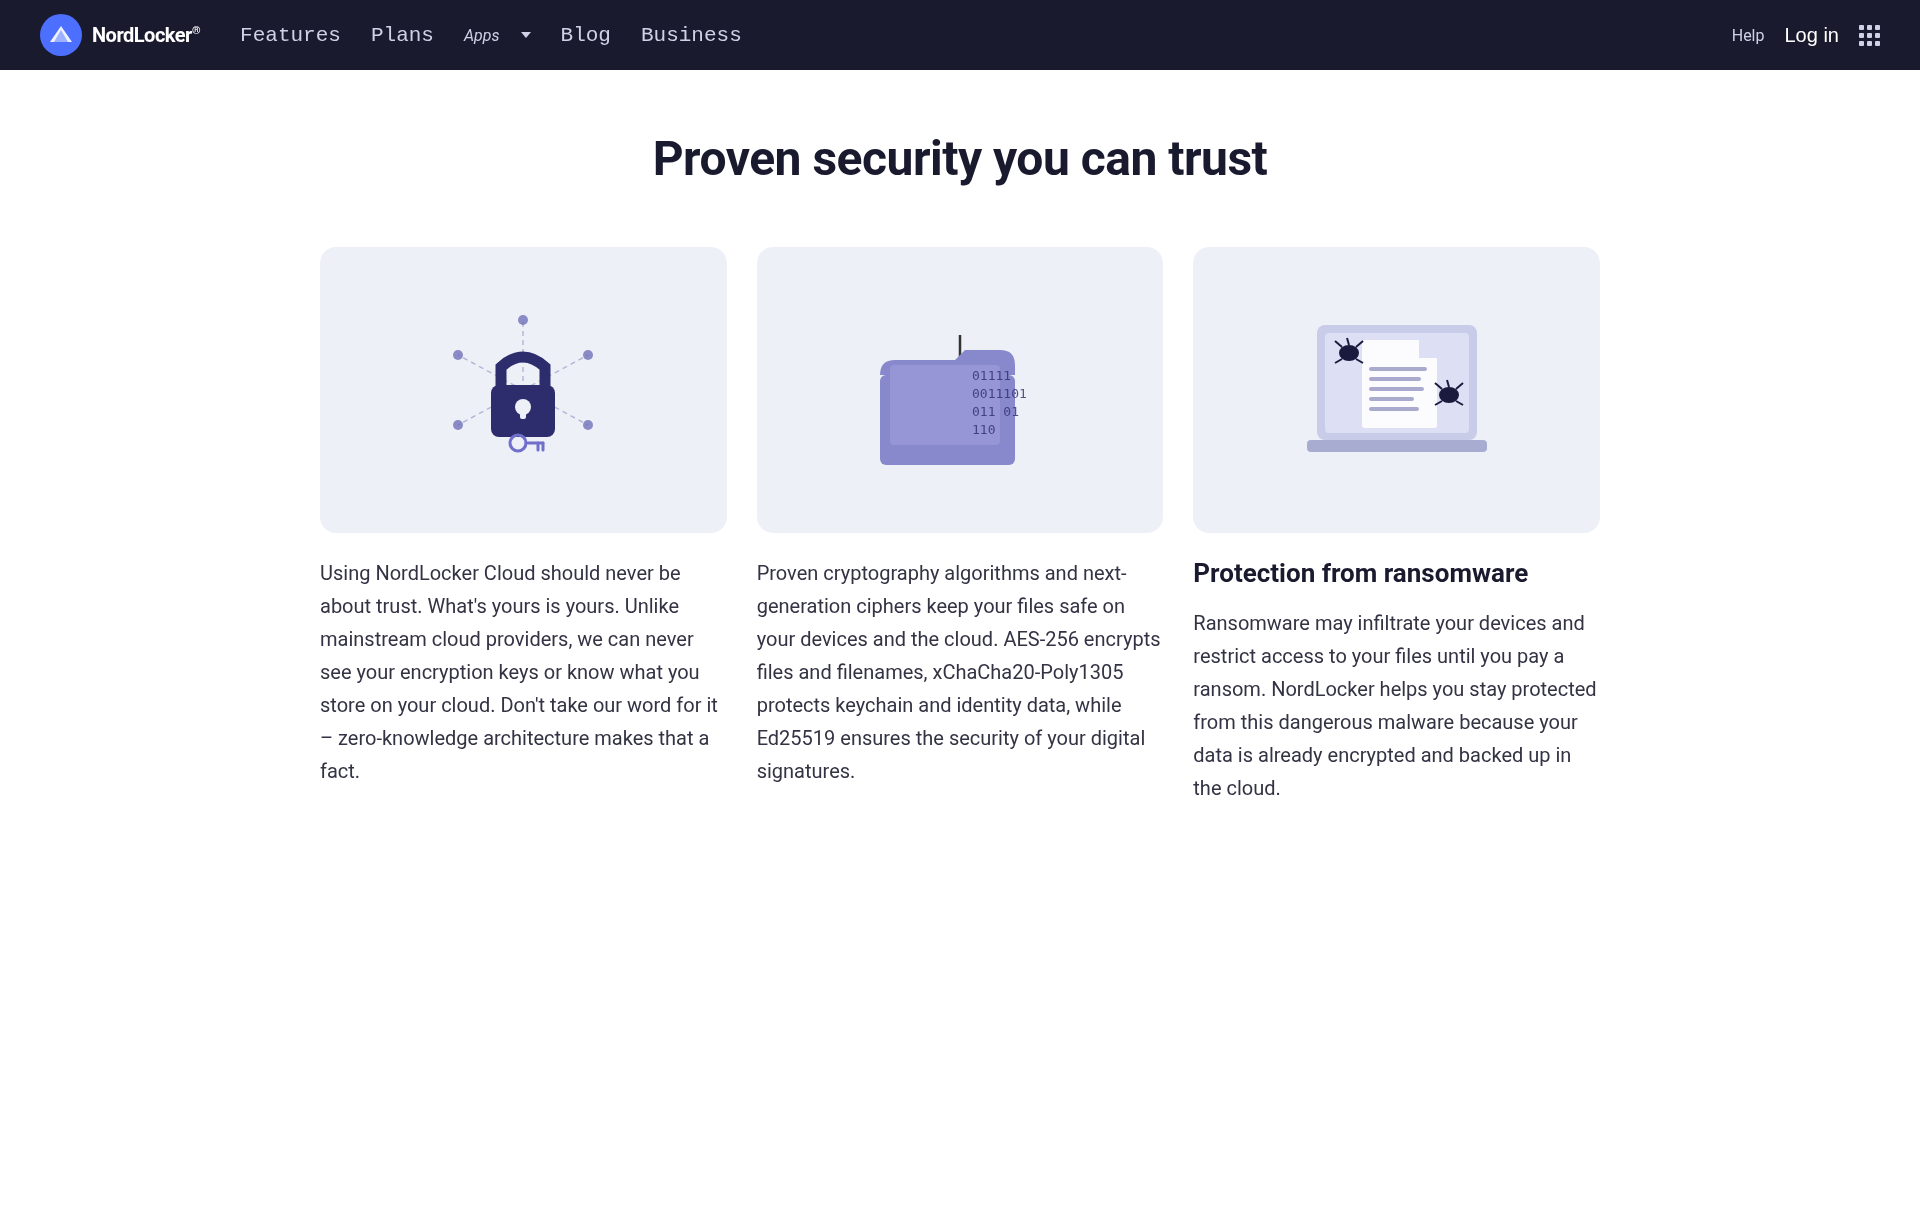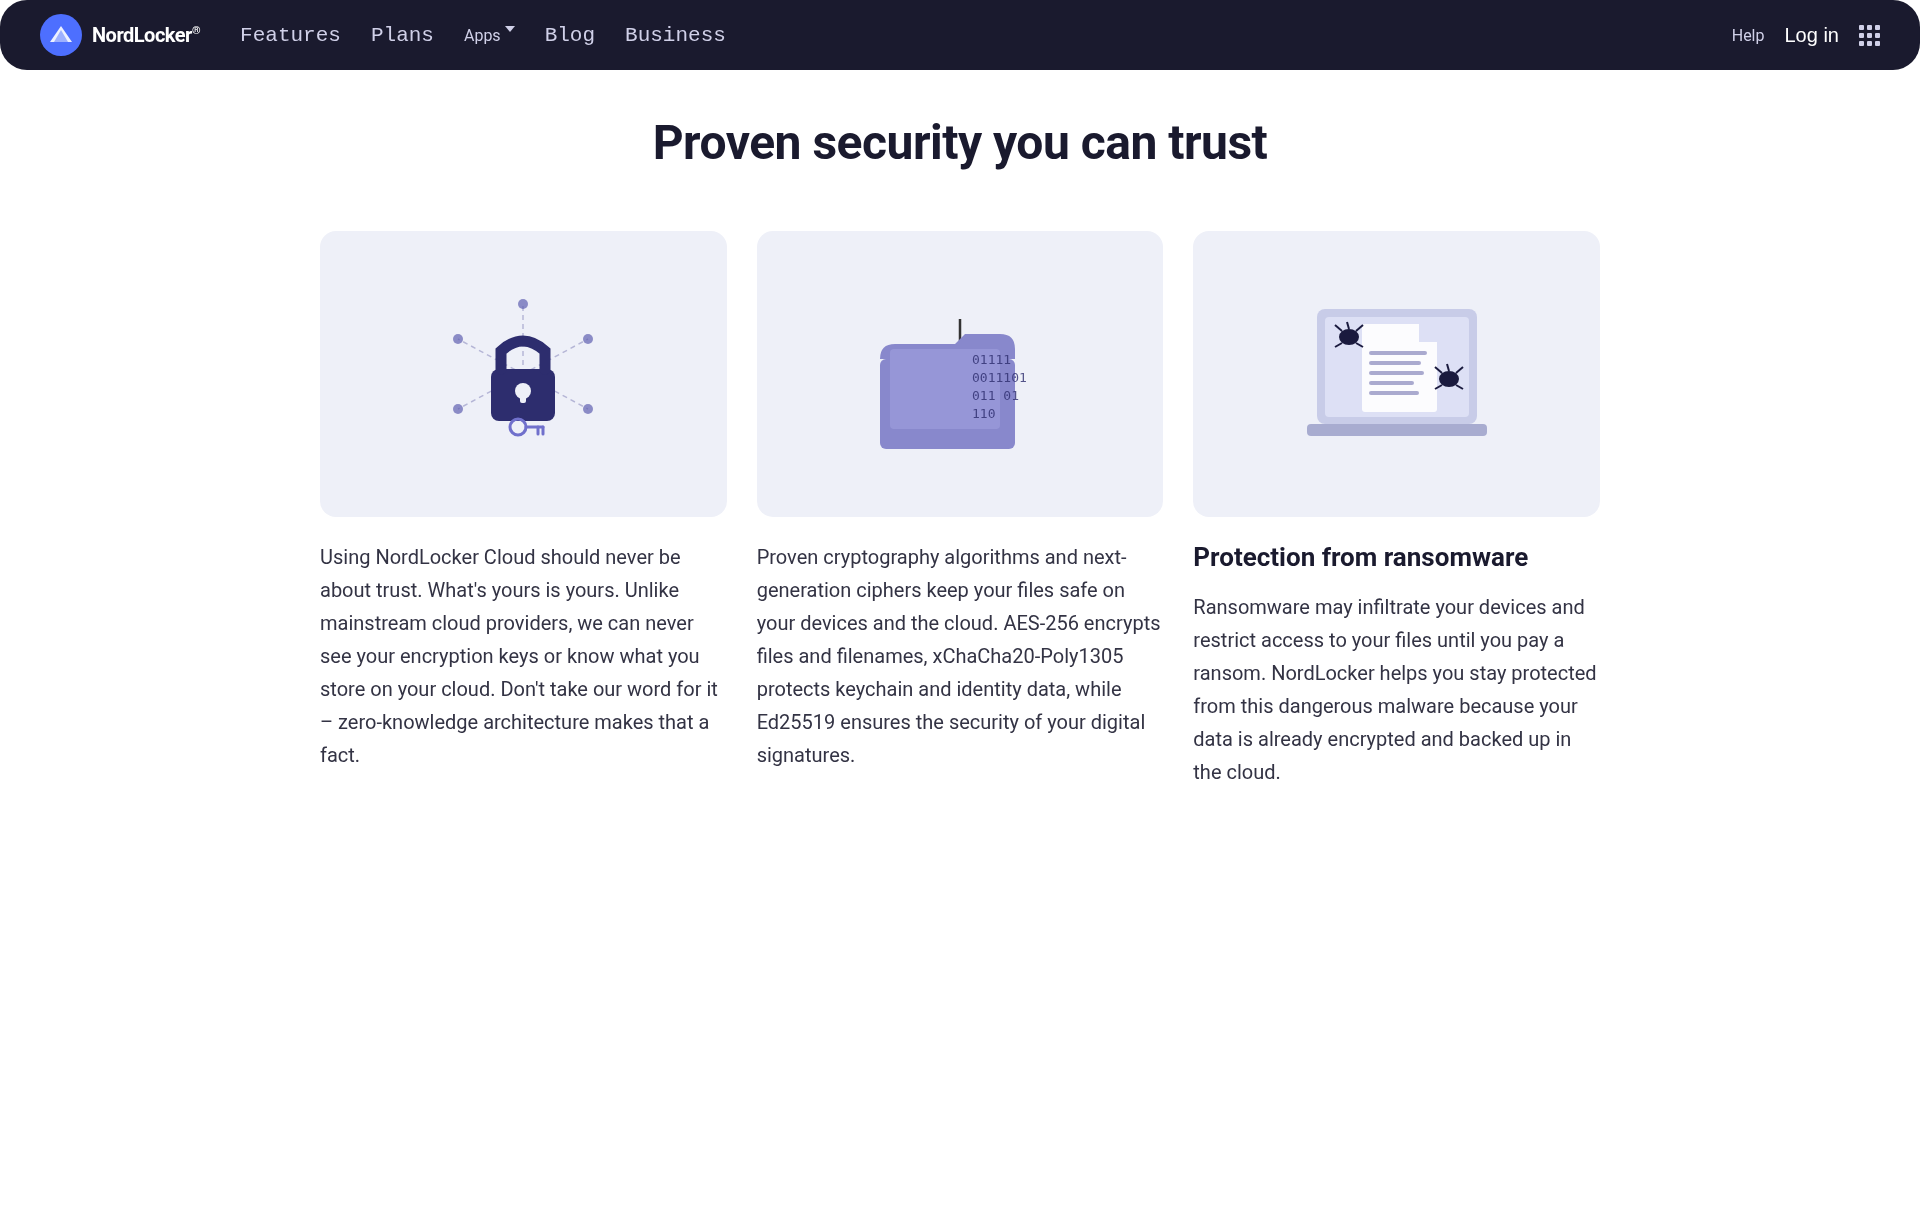--- a/index.html
+++ b/index.html
@@ -6,39 +6,39 @@
     body { font-family: -apple-system, BlinkMacSystemFont, 'Segoe UI', Roboto, sans-serif; background: #fff; color: #1a1a2e; }
 
     
     nav {
       background: #1a1a2e;
       display: flex;
       align-items: center;
       justify-content: space-between;
       padding: 0 40px;
       height: 70px;
-      border-radius: 27px;
     }
     .nav-left { display: flex; align-items: center; gap: 40px; }
     .nav-logo { display: flex; align-items: center; gap: 10px; }
     .nav-logo-text { color: white; font-size: 20px; font-weight: 700; letter-spacing: -0.5px; }
     .nav-logo-text sup { font-size: 11px; vertical-align: super; }
     .nav-links { display: flex; align-items: center; gap: 30px; }
     .nav-links a {
       color: #d0d0e8;
       text-decoration: none;
       font-size: 21px;
       font-weight: 400;
       font-family: Liberation Mono, monospace;
     }
     .nav-apps {
-      display: flex; gap: 4px;
+      display: flex; align-items: center; gap: 21px;
       color: #d0d0e8;
       font-size: 16px;
       cursor: pointer;
+      font-style: italic;
     }
     .chevron-down {
       display: inline-block;
       width: 0; height: 0;
       border-left: 5px solid transparent;
       border-right: 5px solid transparent;
       border-top: 6px solid #d0d0e8;
     }
     .nav-right { display: flex; align-items: center; gap: 20px; }
     .nav-right a { color: #d0d0e8; text-decoration: none; font-size: 16px; }
@@ -58,21 +58,21 @@
       cursor: pointer;
     }
     .nav-grid-icon span {
       width: 5px; height: 5px;
       background: #d0d0e8;
       border-radius: 1px;
       display: block;
     }
 
     
-    main { padding: 44px 40px 80px; max-width: 1360px; margin: 0 auto; }
+    main { padding: 60px 40px 80px; max-width: 1360px; margin: 0 auto; }
 
     .page-title {
       text-align: center;
       font-size: 48px;
       font-weight: 700;
       color: #1a1a2e;
       margin-bottom: 60px;
       letter-spacing: -0.5px;
     }
 

